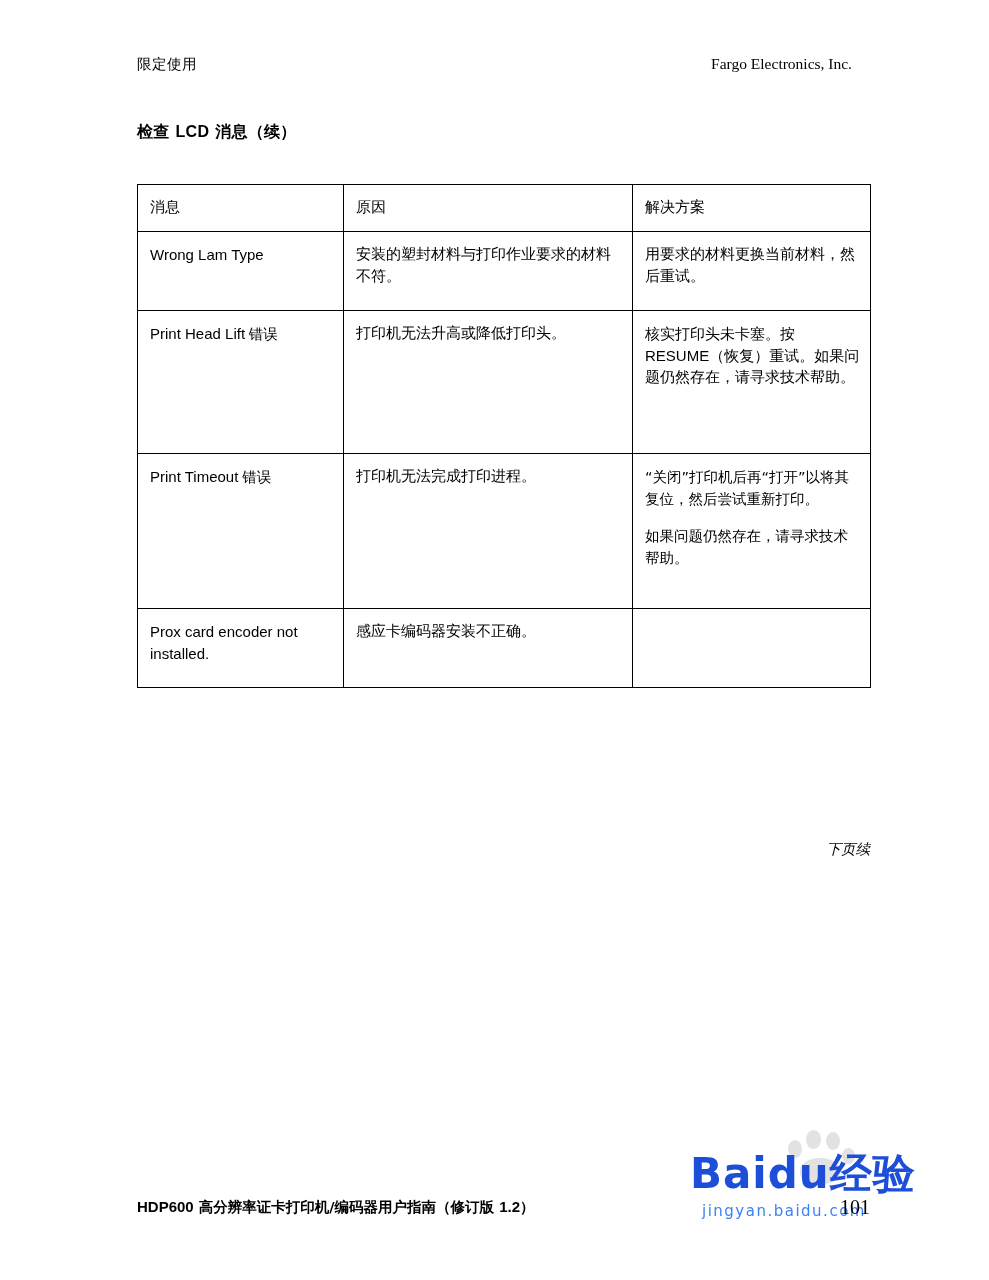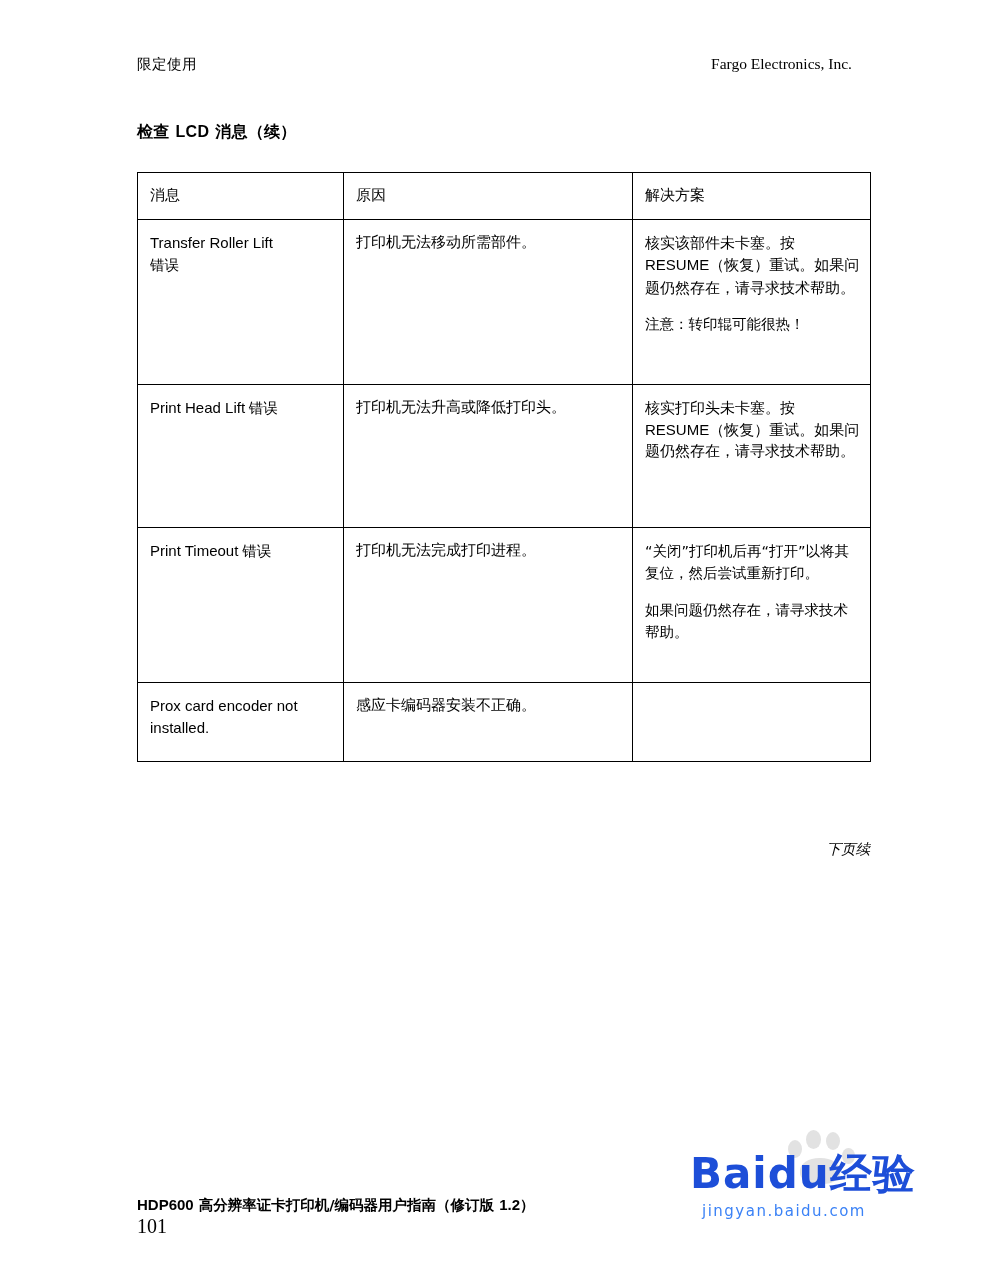--- a/index.html
+++ b/index.html
@@ -53,21 +53,21 @@
   }
   .section-title .lat {
     font-family: "Liberation Sans", sans-serif;
     font-weight: bold;
     text-align: center;
   }
   
   table.lcd-table {
     position: absolute;
     left: 137px;
-    top: 172px;
+    top: 184px;
     width: 733px;
     border-collapse: collapse;
     table-layout: fixed;
   }
   table.lcd-table td, table.lcd-table th {
     border: 1px solid #000000;
     vertical-align: top;
     padding: 12px 10px 12px 12px;
     font-size: 15px;
     line-height: 1.45;
@@ -108,22 +108,21 @@
   }
 
   
   .footer {
     position: absolute;
     left: 137px;
     top: 1196px;
     width: 733px;
     display: flex;
     justify-content: space-between;
-    align-items: flex-start;
-    flex-direction: column;
+    align-items: center;
   }
   .footer-left {
     font-family: "DejaVu Sans", sans-serif;
     font-size: 14.5px;
     font-weight: bold;
   }
   .footer-left .lat {
     font-family: "Liberation Sans", sans-serif;
     font-weight: bold;
     font-size: 15px;
@@ -206,29 +205,23 @@
     </colgroup>
     <thead>
       <tr>
         <th class="cn">消息</th>
         <th class="cn">原因</th>
         <th class="cn">解决方案</th>
       </tr>
     </thead>
     <tbody>
       <tr>
-        <td style="height:140px;">
-          <div class="en">Transfer Roller Lift</div>
-          <div class="cn">错误</div>
-        </td>
-        <td class="cn">打印机无法移动所需部件。</td>
-        <td>
-          <p class="cell-p mixed">核实该部件未卡塞。按 RESUME（恢复）重试。如果问题仍然存在，请寻求技术帮助。</p>
-          <p class="cell-p cn">注意：转印辊可能很热！</p>
-        </td>
+        <td class="en" style="height:54px;">Wrong Lam Type</td>
+        <td class="cn">安装的塑封材料与打印作业要求的材料不符。</td>
+        <td class="cn">用要求的材料更换当前材料，然后重试。</td>
       </tr>
       <tr>
         <td style="height:118px;">
           <span class="en">Print Head Lift</span>
           <span class="cn">错误</span>
         </td>
         <td class="cn">打印机无法升高或降低打印头。</td>
         <td class="mixed">核实打印头未卡塞。按 RESUME（恢复）重试。如果问题仍然存在，请寻求技术帮助。</td>
       </tr>
       <tr>

